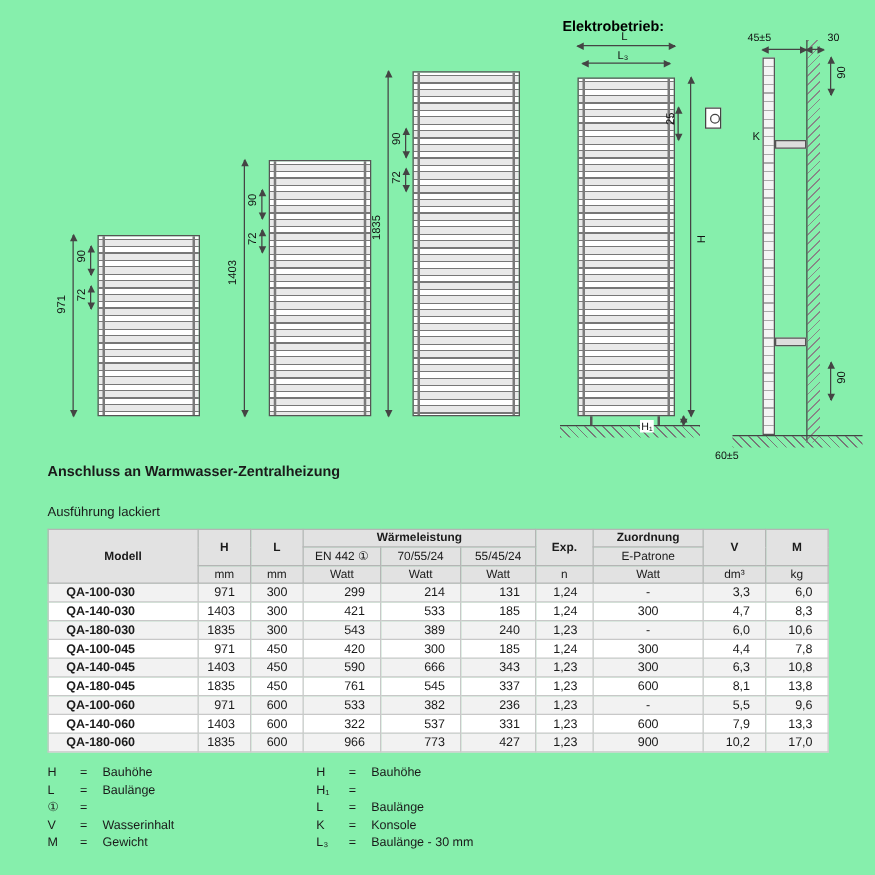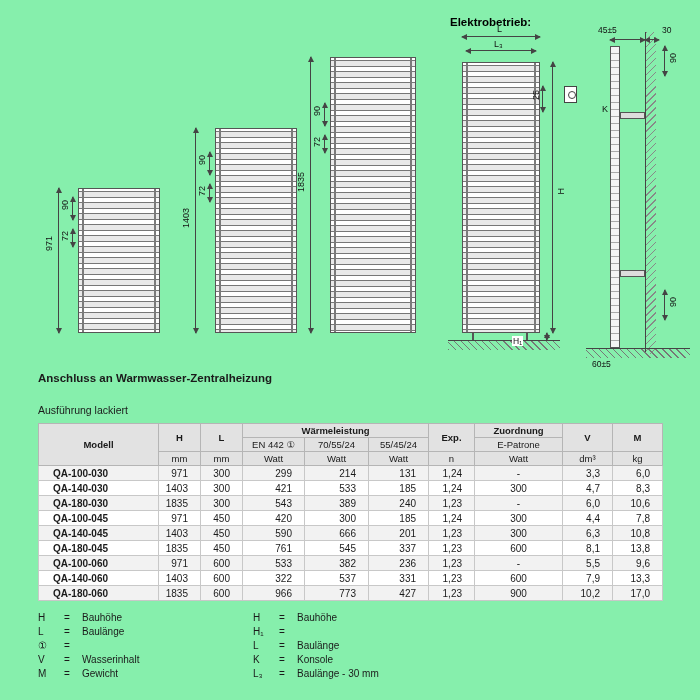--- a/index.html
+++ b/index.html
@@ -125,21 +125,21 @@
     <span class="hlabel" style="left:602px;top:104px;">K</span>
     <div class="dimh" style="left:610px;top:39px;width:35px;"></div>
     <span class="hlabel small" style="left:598px;top:25px;">45±5</span>
     <div class="dimh" style="left:645px;top:39px;width:14px;"></div>
     <span class="hlabel small" style="left:662px;top:25px;">30</span>
     <div class="dimv" style="left:664px;top:46px;height:30px;"></div>
     <span class="vlabel" style="left:668px;top:53px;">90</span>
     <div class="dimv" style="left:664px;top:290px;height:30px;"></div>
     <span class="vlabel" style="left:668px;top:297px;">90</span>
     <div class="ground" style="left:586px;top:348px;width:104px;height:9px;"></div>
-    <span class="hlabel small" style="left:592px;top:359px;">60±5</span>
+    <span class="hlabel small" style="left:572px;top:359px;">60±5</span>
   </div>
 
   <div class="content">
     <h3>Anschluss an Warmwasser-Zentralheizung</h3>
     <p class="sub">Ausführung lackiert</p>
 
     <table class="spec">
       <colgroup>
         <col style="width:120px">
           <col style="width:42px">
@@ -229,21 +229,21 @@
             <td class="c7">300</td>
             <td class="c8">4,4</td>
             <td class="c9">7,8</td>
           </tr>
           <tr>
             <td class="c0">QA-140-045</td>
             <td class="c1">1403</td>
             <td class="c2">450</td>
             <td class="c3">590</td>
             <td class="c4">666</td>
-            <td class="c5">201</td>
+            <td class="c5">343</td>
             <td class="c6">1,23</td>
             <td class="c7">300</td>
             <td class="c8">6,3</td>
             <td class="c9">10,8</td>
           </tr>
           <tr>
             <td class="c0">QA-180-045</td>
             <td class="c1">1835</td>
             <td class="c2">450</td>
             <td class="c3">761</td>

